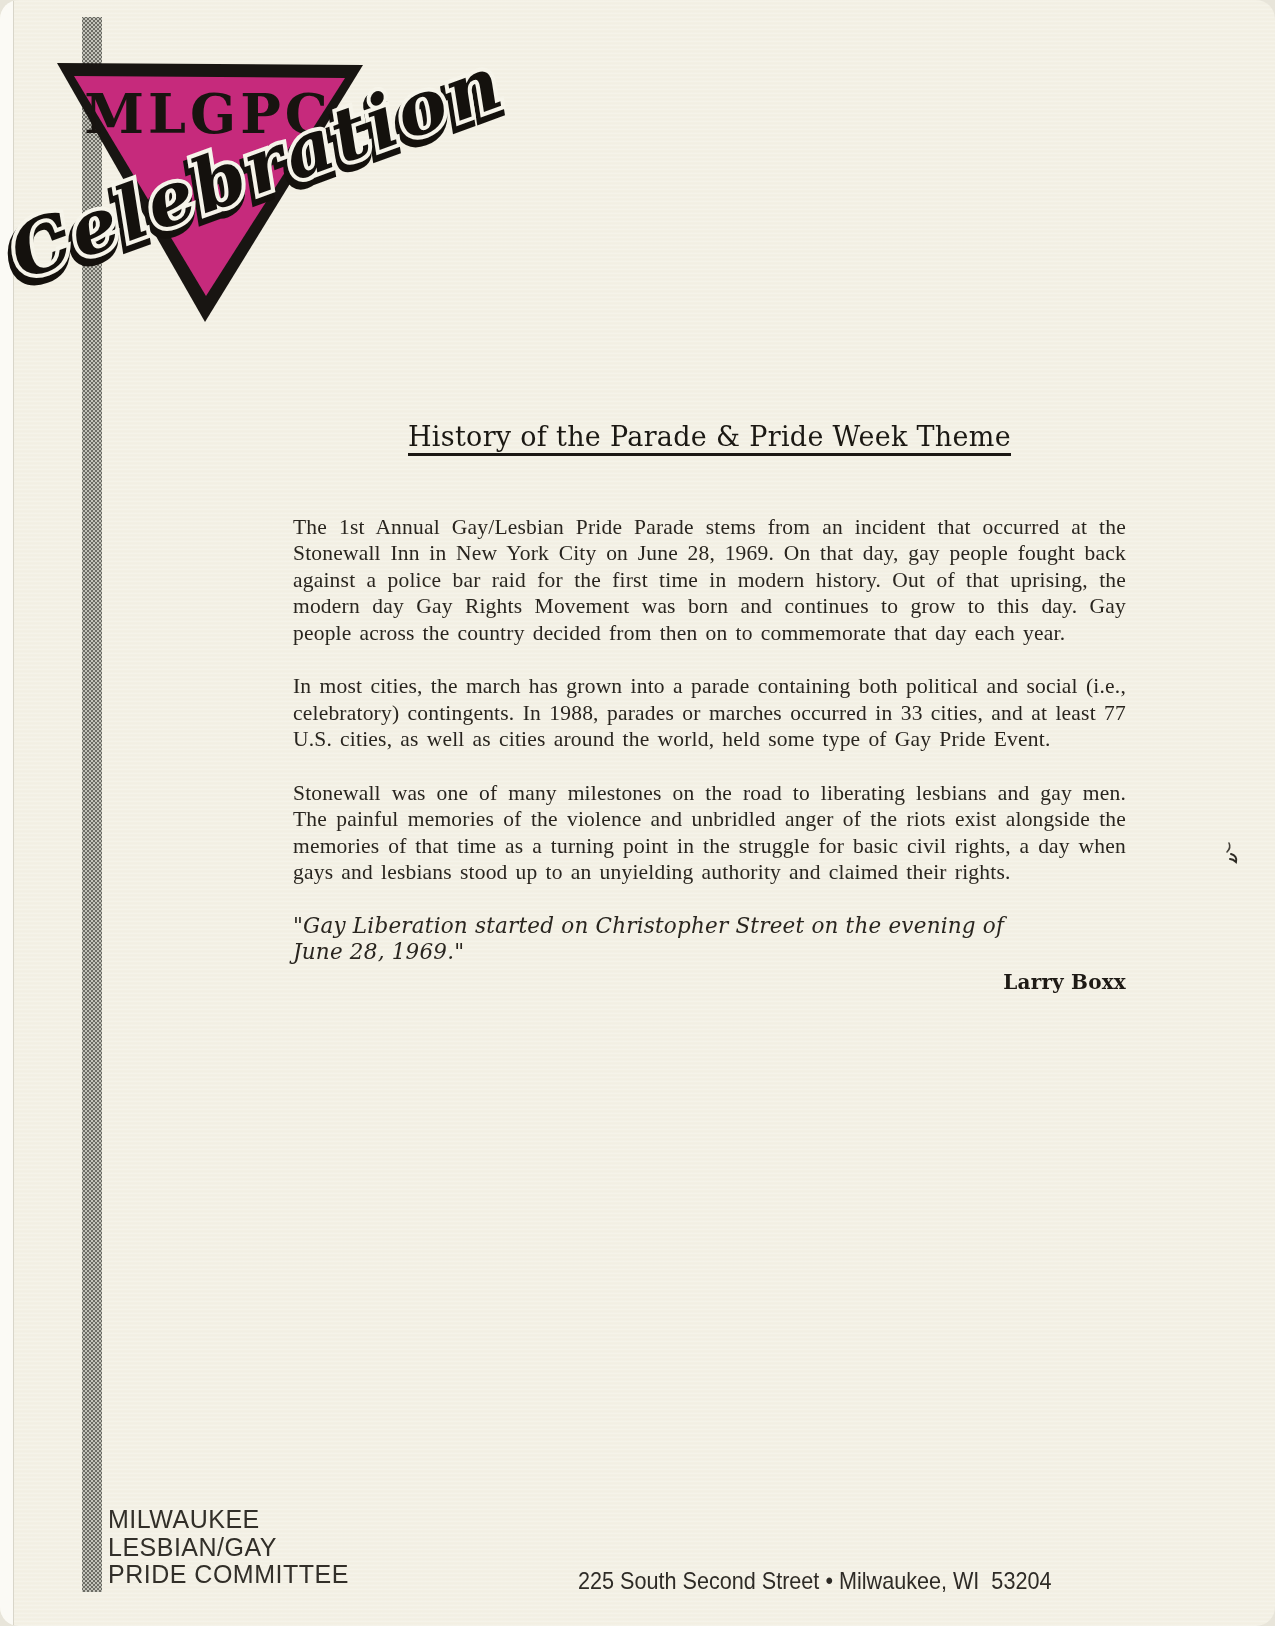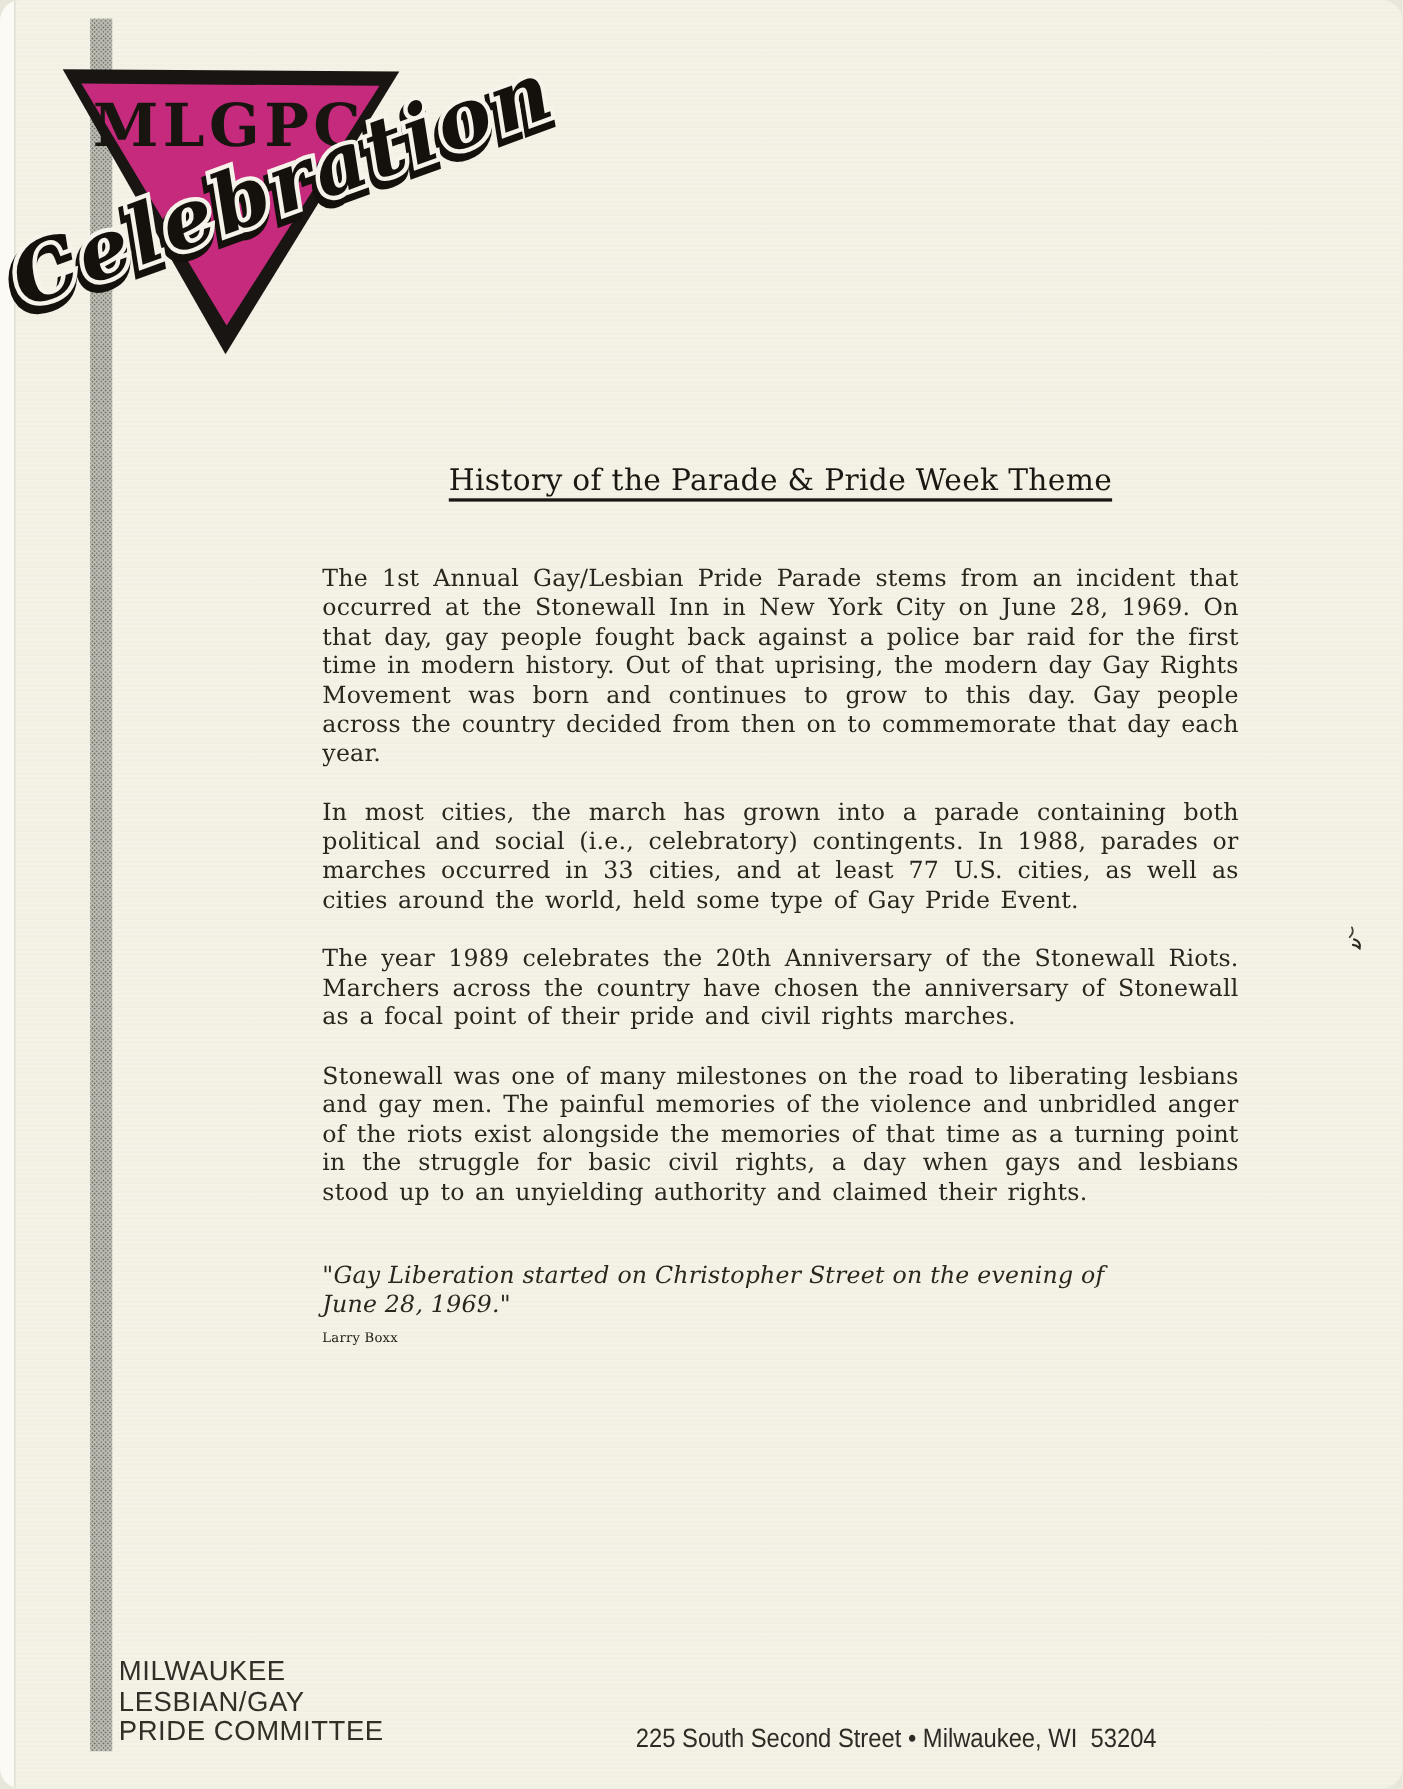--- a/index.html
+++ b/index.html
@@ -86,32 +86,33 @@
     letter-spacing: 0.3px;
   }
   h1.doc-title .underline {
     border-bottom: 3px solid #1b1813;
     padding-bottom: 1px;
   }
   .text-column p.body-par {
     margin: 0 0 27px 0;
     text-align: justify;
     word-spacing: 2.5px;
+    font-family: Liberation Serif, serif;
   }
   .text-column p.body-par:nth-of-type(4) { margin-bottom: 49px; }
   .quote {
     margin: 0 0 5px 0;
     font-style: italic;
     white-space: pre-wrap;
     text-align: left;
   }
   .attribution {
-    text-align: left;
-    font-weight: 400;
-    font-size: 12px;
+    text-align: right;
+    font-weight: 700;
+    font-size: 20px;
     line-height: 23.5px;
     color: #1e1a15;
   }
 
   
   .ink-mark { position: absolute; left: 1222px; top: 840px; }
 
   
   .org {
     position: absolute; left: 108px; top: 1506px;
@@ -150,21 +151,20 @@
     </g>
   </svg>
 
   <main class="text-column">
     <h1 class="doc-title">
       <span class="underline">History of the Parade &amp; Pride Week Theme</span>
     </h1>
 
     <p class="body-par">The 1st Annual Gay/Lesbian Pride Parade stems from an incident that occurred at the Stonewall Inn in New York City on June 28, 1969.  On that day, gay people fought back against a police bar raid for the first time in modern history.  Out of that uprising, the modern day Gay Rights Movement was born and continues to grow to this day.  Gay people across the country decided from then on to commemorate that day each year.</p>
     <p class="body-par">In most cities, the march has grown into a parade containing both political and social (i.e., celebratory) contingents.  In 1988, parades or marches occurred in 33 cities, and at least 77 U.S. cities, as well as cities around the world, held some type of Gay Pride Event.</p>
-    <p class="body-par">The year 1989 celebrates the 20th Anniversary of the Stonewall Riots.  Marchers across the country have chosen the anniversary of Stonewall as a focal point of their pride and civil rights marches.</p>
     <p class="body-par">Stonewall was one of many milestones on the road to liberating lesbians and gay men.  The painful memories of the violence and unbridled anger of the riots exist alongside the memories of that time as a turning point in the struggle for basic civil rights, a day when gays and lesbians stood up to an unyielding authority and claimed their rights.</p>
 
     <p class="quote">"Gay Liberation started on Christopher Street on the evening of
 June 28, 1969."</p>
 
     <div class="attribution">
       <div>Larry Boxx</div>
     </div>
   </main>
 

